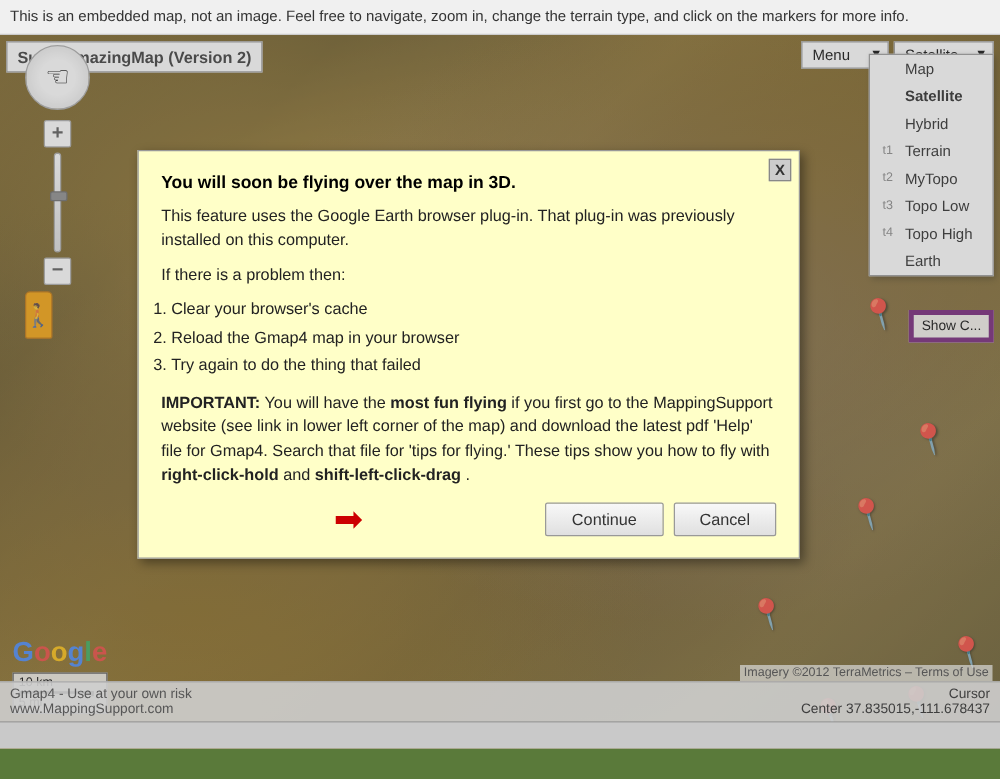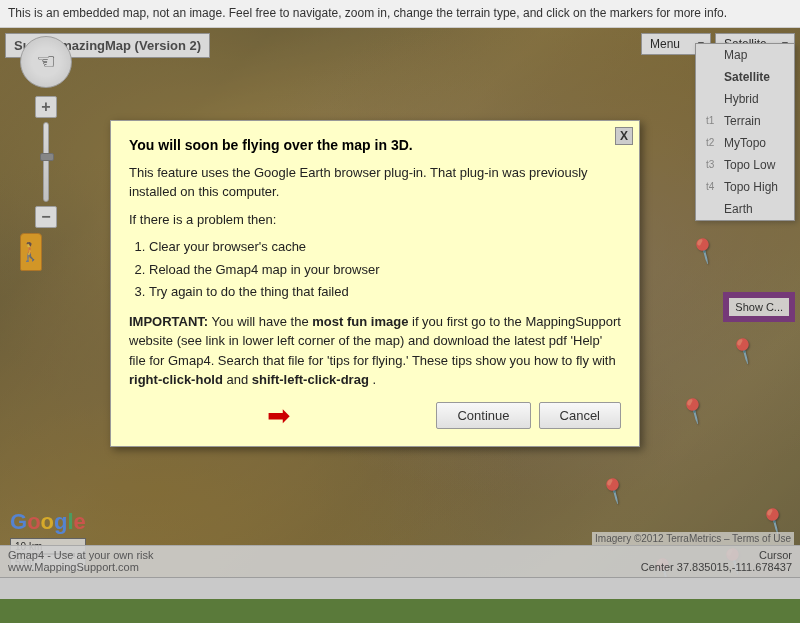--- a/index.html
+++ b/index.html
@@ -286,26 +286,25 @@
       font-size: 10px;
       min-width: 14px;
     }
 
     
     #show-controls-btn {
       position: absolute;
       top: 220px;
       right: 5px;
       background: rgba(255,255,255,0.9);
-      border: 6px solid #701a75;
+      border: 4px solid #701a75;
       font-size: 11px;
       padding: 3px 6px;
       cursor: pointer;
       z-index: 10;
-      margin-top: 44px;
     }
 
     
     .map-pin {
       position: absolute;
       font-size: 24px;
       color: #FFD700;
       text-shadow: 1px 1px 2px rgba(0,0,0,0.5);
       z-index: 5;
       transform: rotate(-15deg);
@@ -363,21 +362,21 @@
       font-size: 13px;
       color: #222;
       line-height: 1.5;
     }
 
     #dialog-body p {
       margin-bottom: 8px;
     }
 
     #dialog-body ol {
-      margin-left: 20px;
+      margin-left: 8px;
       margin-bottom: 10px;
     }
 
     #dialog-body ol li {
       margin-bottom: 3px;
     }
 
     .bold-text { font-weight: bold; }
     .red-arrow-row {
       display: flex;
@@ -581,21 +580,21 @@
           <span>If there is a problem then:</span>
         </p>
         <ol>
           <li>Clear your browser's cache</li>
           <li>Reload the Gmap4 map in your browser</li>
           <li>Try again to do the thing that failed</li>
         </ol>
         <p>
           <span class="bold-text">IMPORTANT:</span>
           <span> You will have the </span>
-          <span class="bold-text">most fun image</span>
+          <span class="bold-text">most fun flying</span>
           <span> if you first go to the MappingSupport website (see link in lower left corner of the map) and download the latest pdf 'Help' file for Gmap4. Search that file for 'tips for flying.' These tips show you how to fly with </span>
           <span class="bold-text">right-click-hold</span>
           <span> and </span>
           <span class="bold-text">shift-left-click-drag</span>
           <span>.</span>
         </p>
         <div class="red-arrow-row">
           <div id="red-arrow">➡</div>
           <button class="dialog-btn">
             <span>Continue</span>

